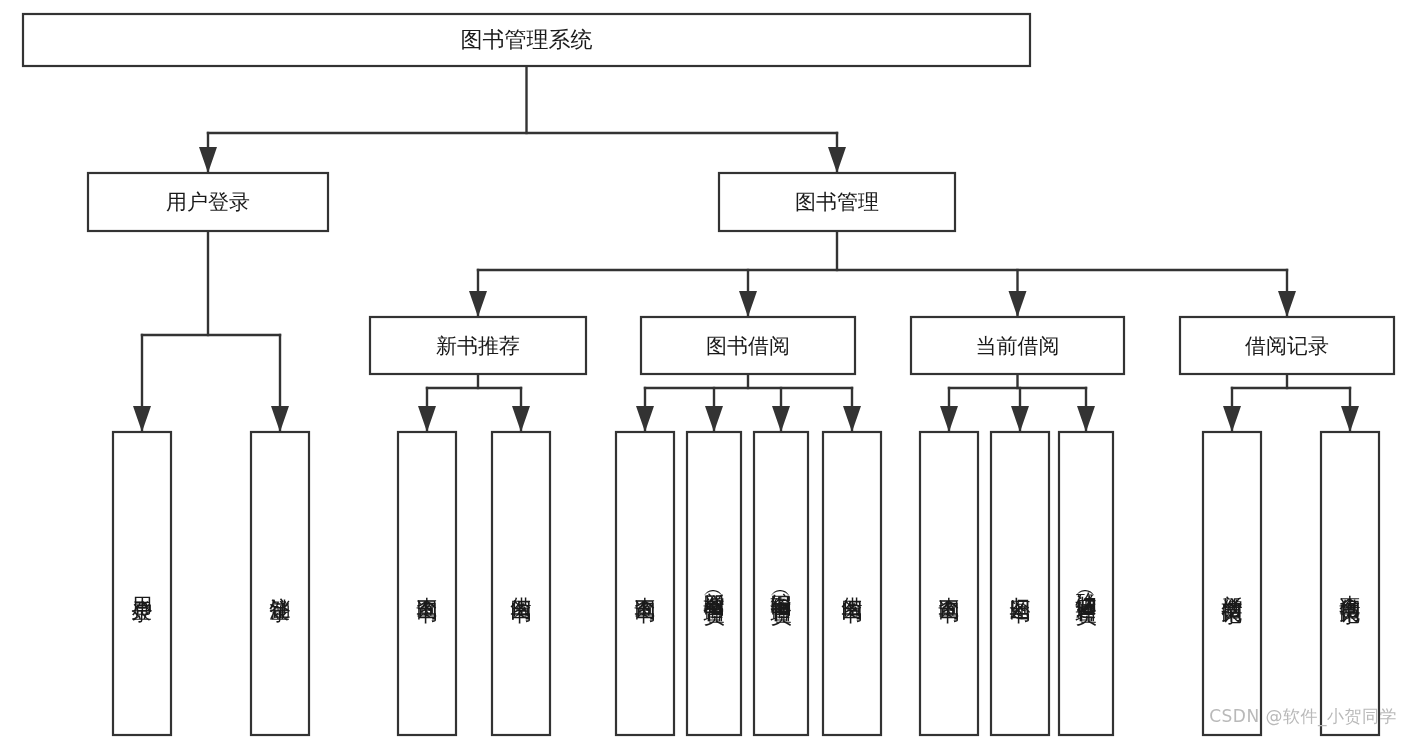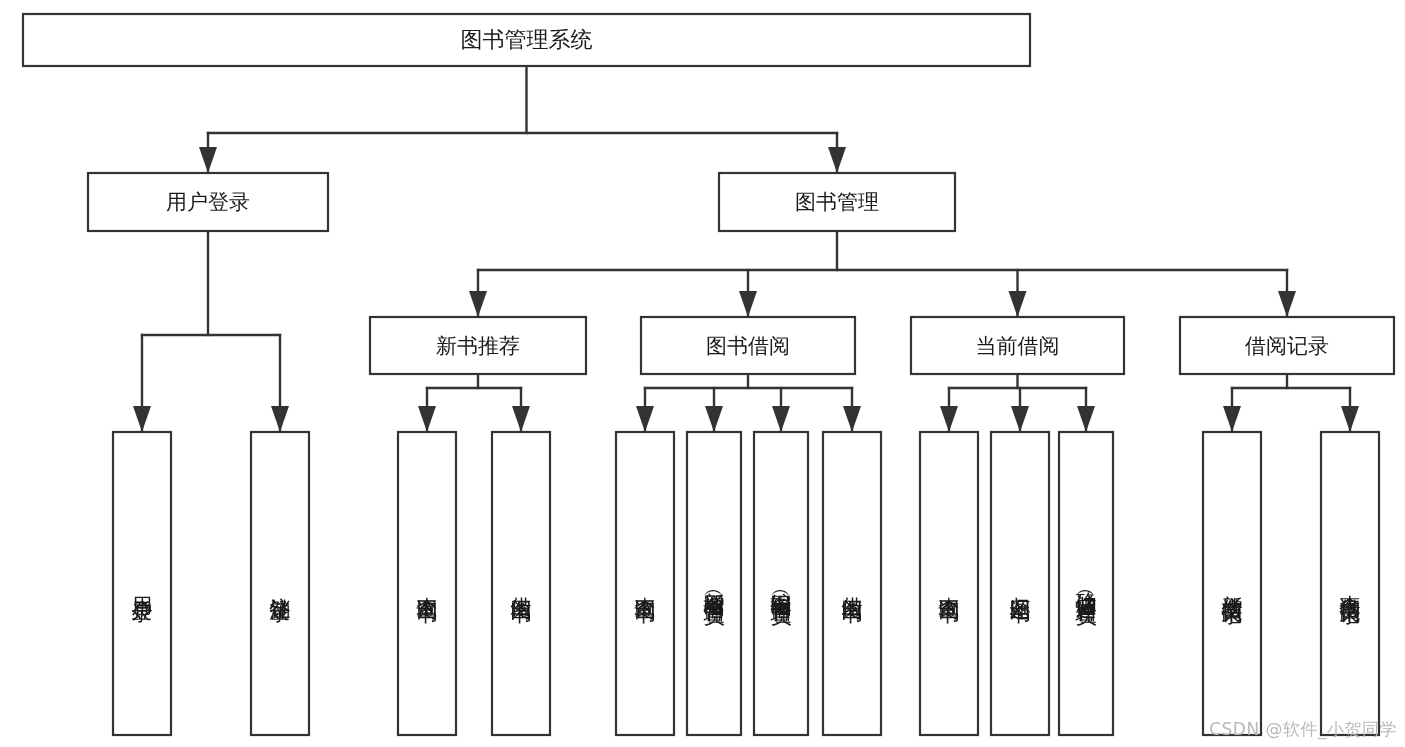--- a/index.html
+++ b/index.html
@@ -68,21 +68,21 @@
     line-height: 1.05;
     color: #1a1a1a;
     letter-spacing: 2px;
     white-space: nowrap;
     text-align: center;
     pointer-events: none;
   }
   .watermark {
     position: absolute;
     right: 16px;
-    bottom: 6px;
+    bottom: 19px;
     font-family: "DejaVu Sans", "Liberation Sans", sans-serif;
     font-size: 17px;
     color: #b9b9b9;
     letter-spacing: 0.5px;
     white-space: nowrap;
     pointer-events: none;
   }
 </style>
 </head>
 <body>

